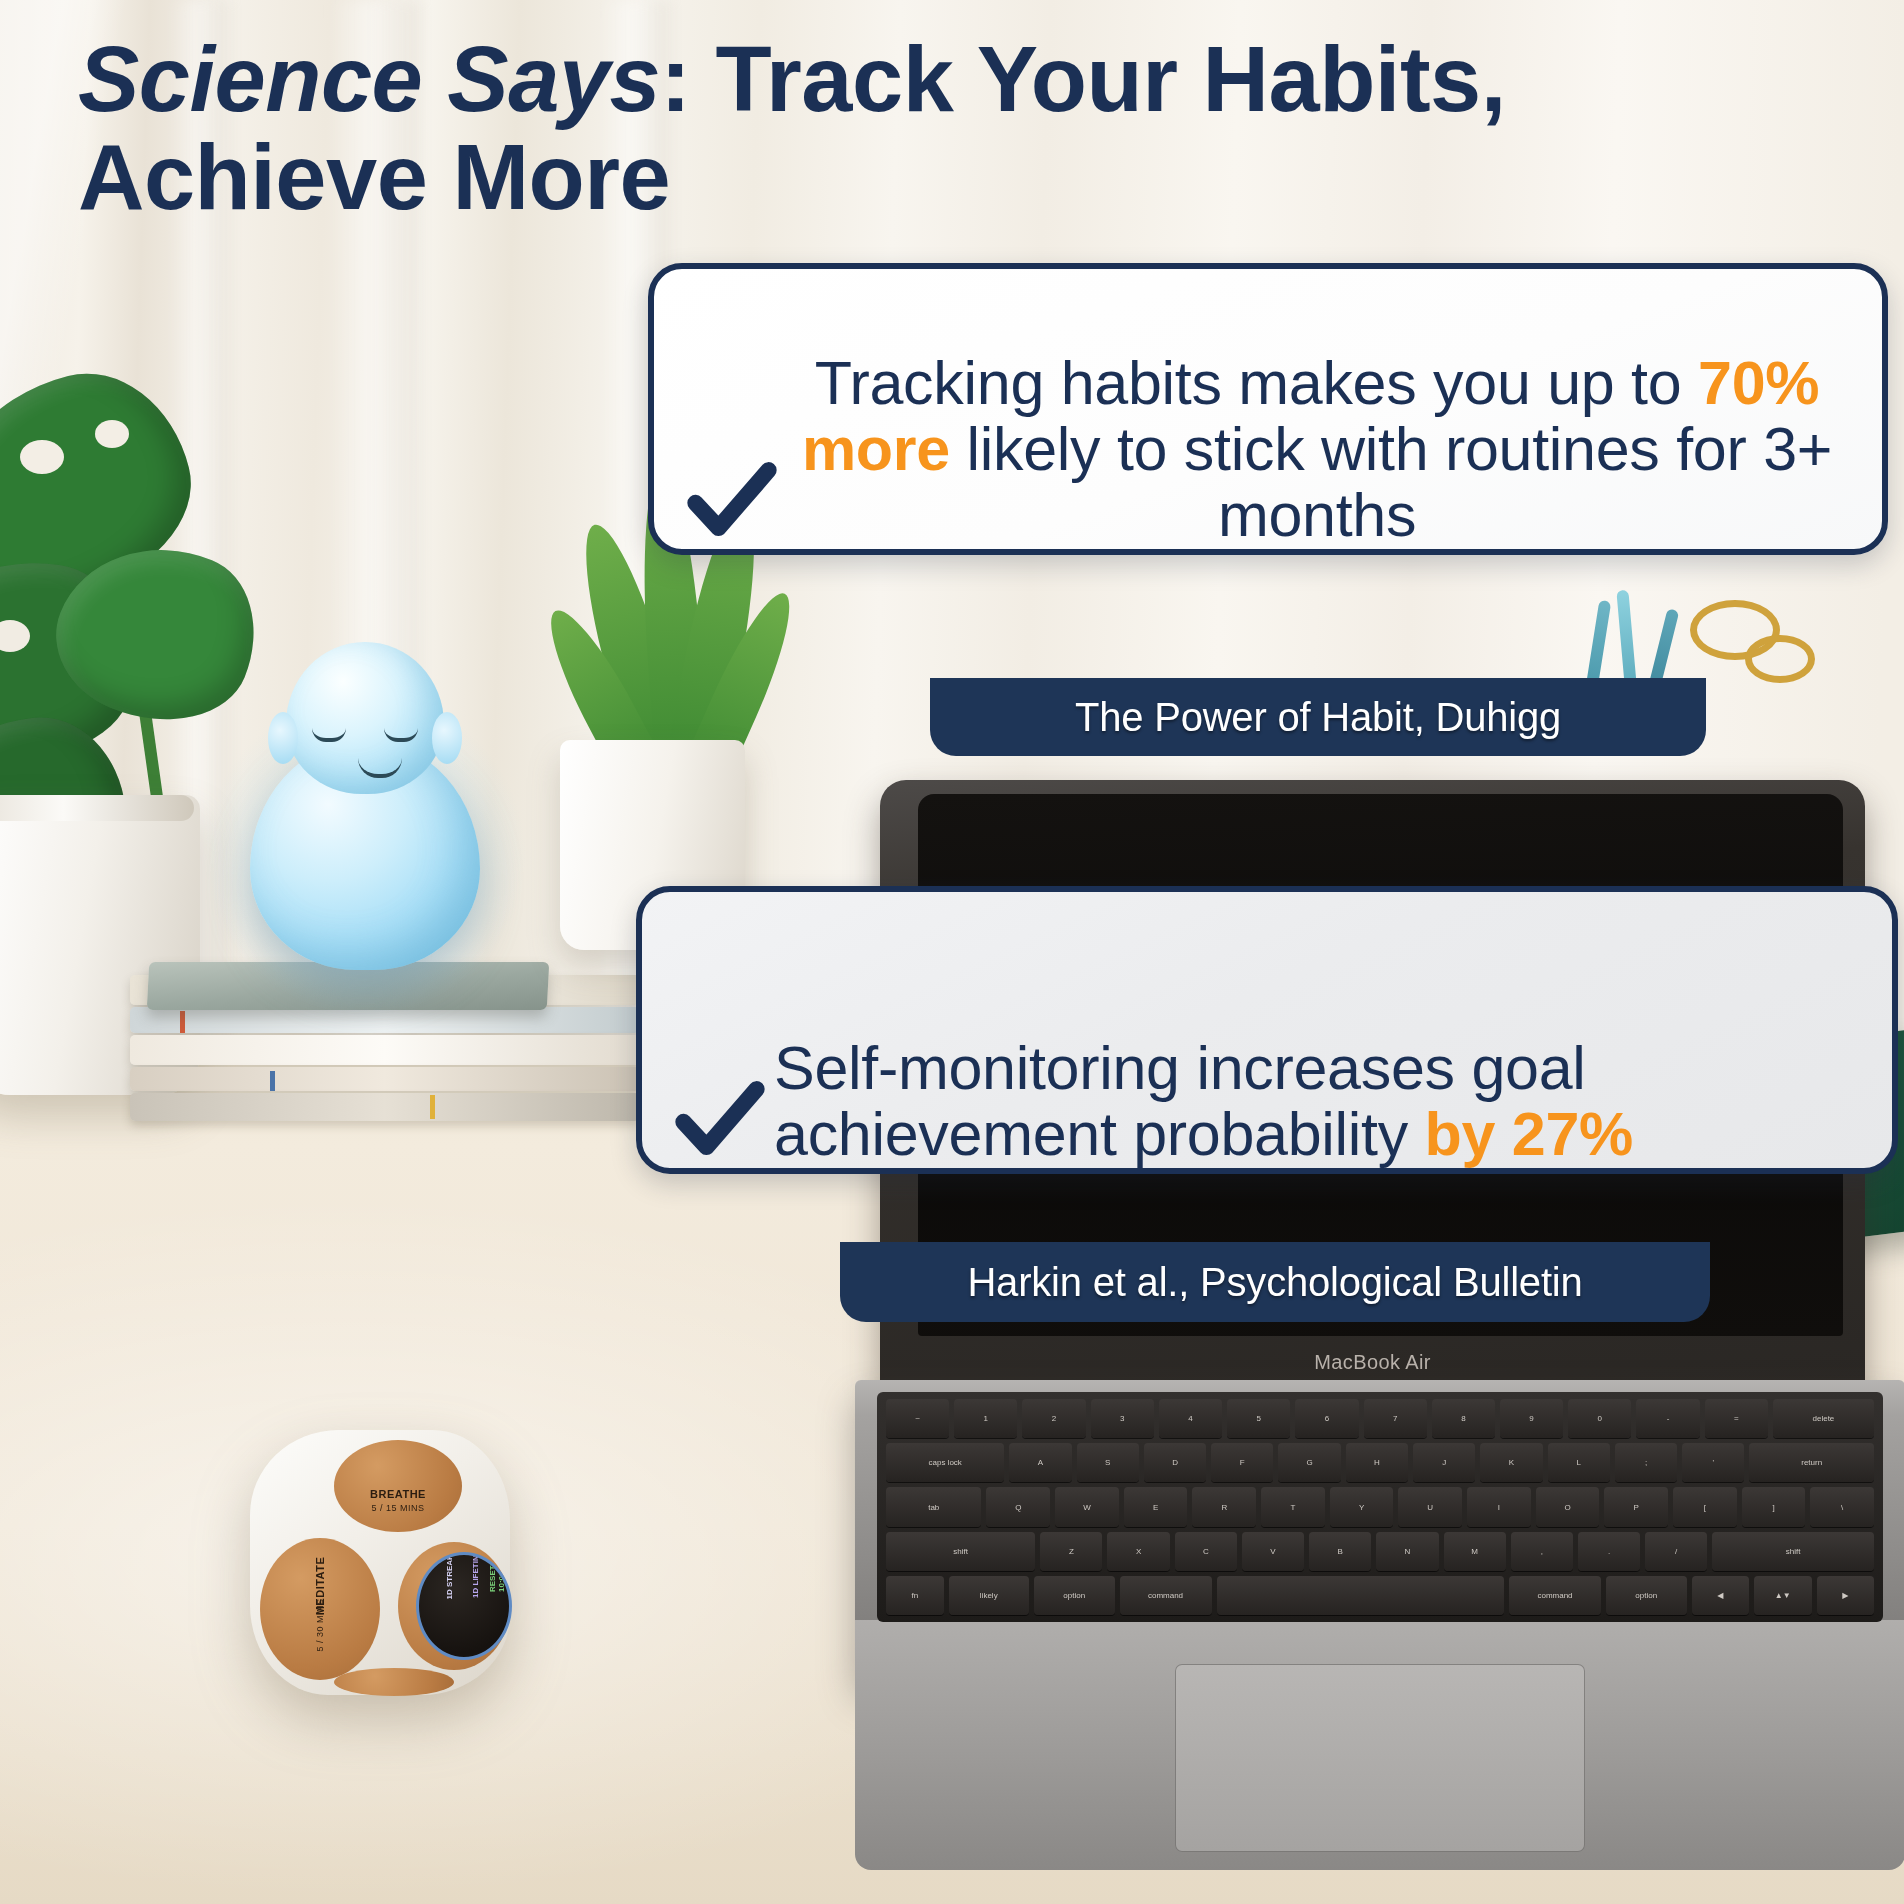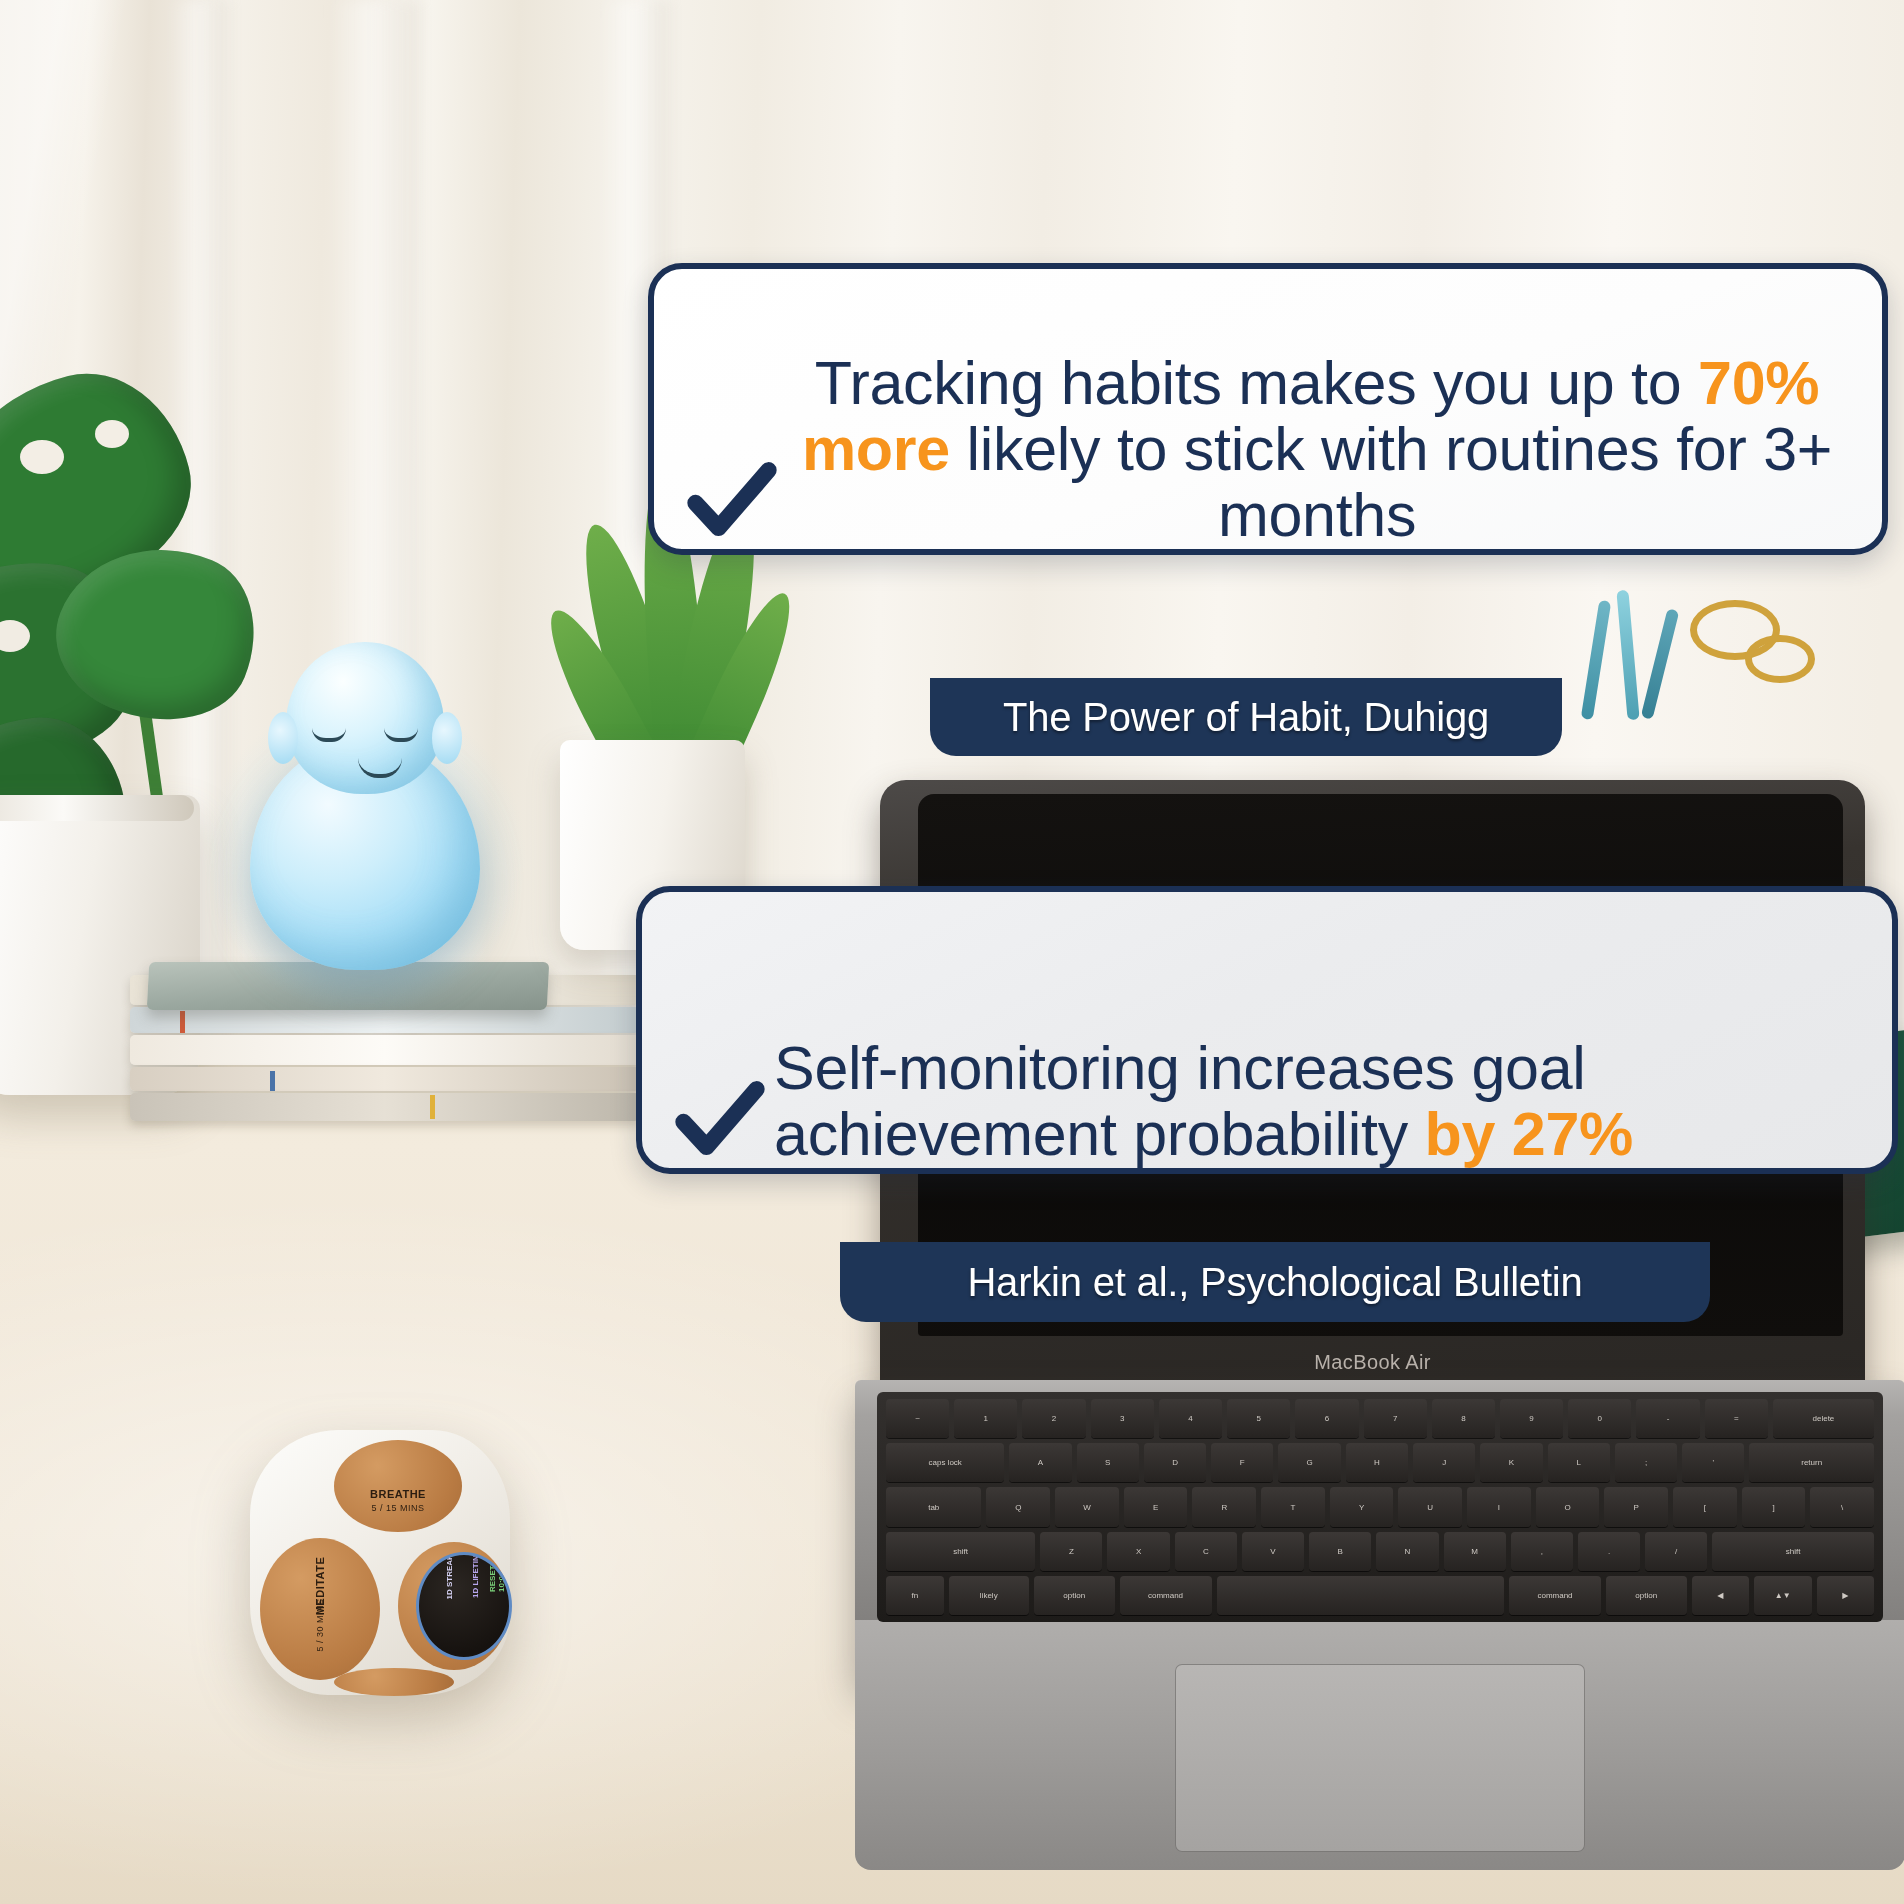--- a/index.html
+++ b/index.html
@@ -210,21 +210,21 @@
   .hl{ color:#f7941d; font-weight:700; }
 
   .cite{
     position:absolute;
     background:#1e3557;
     color:#ffffff;
     display:flex; align-items:center; justify-content:center;
     font-size:40px; letter-spacing:-.2px;
     text-shadow:0 2px 3px rgba(0,0,0,.45);
   }
-  .cite1{ left:930px; top:678px; width:632px; height:78px; border-radius:0 0 26px 26px; }
+  .cite1{ left:930px; top:678px; width:776px; height:78px; border-radius:0 0 26px 26px; }
   .cite2{ left:840px; top:1242px; width:870px; height:80px; border-radius:0 0 26px 26px; }
 </style>
 </head>
 <body>
 
 <div id="photo">
 
   <div class="wall"></div>
   <div class="curtainfold" style="left:170px;"></div>
   <div class="curtainfold" style="left:330px;width:90px;"></div>
@@ -389,20 +389,23 @@
         <div class="key">▶</div>
       </div>
     </div>
     <div class="trackpad"></div>
   </div>
 
 </div>
 
 <div id="overlay">
 
+  <div class="title">
+    <span class="ital">Science Says</span><span>: Track Your Habits, Achieve More</span>
+  </div>
 
   <div class="card card1">
     <div class="tick">
       <svg viewBox="0 0 100 100" aria-hidden="true">
         <path d="M12 52 L36 78 L88 18" fill="none" stroke="#1b3055" stroke-width="17" stroke-linecap="round" stroke-linejoin="round"></path>
       </svg>
     </div>
     <div class="cardText">
       <span>Tracking habits makes you up to </span><span class="hl">70% more</span><span> likely to stick with routines for 3+ months</span>
     </div>

